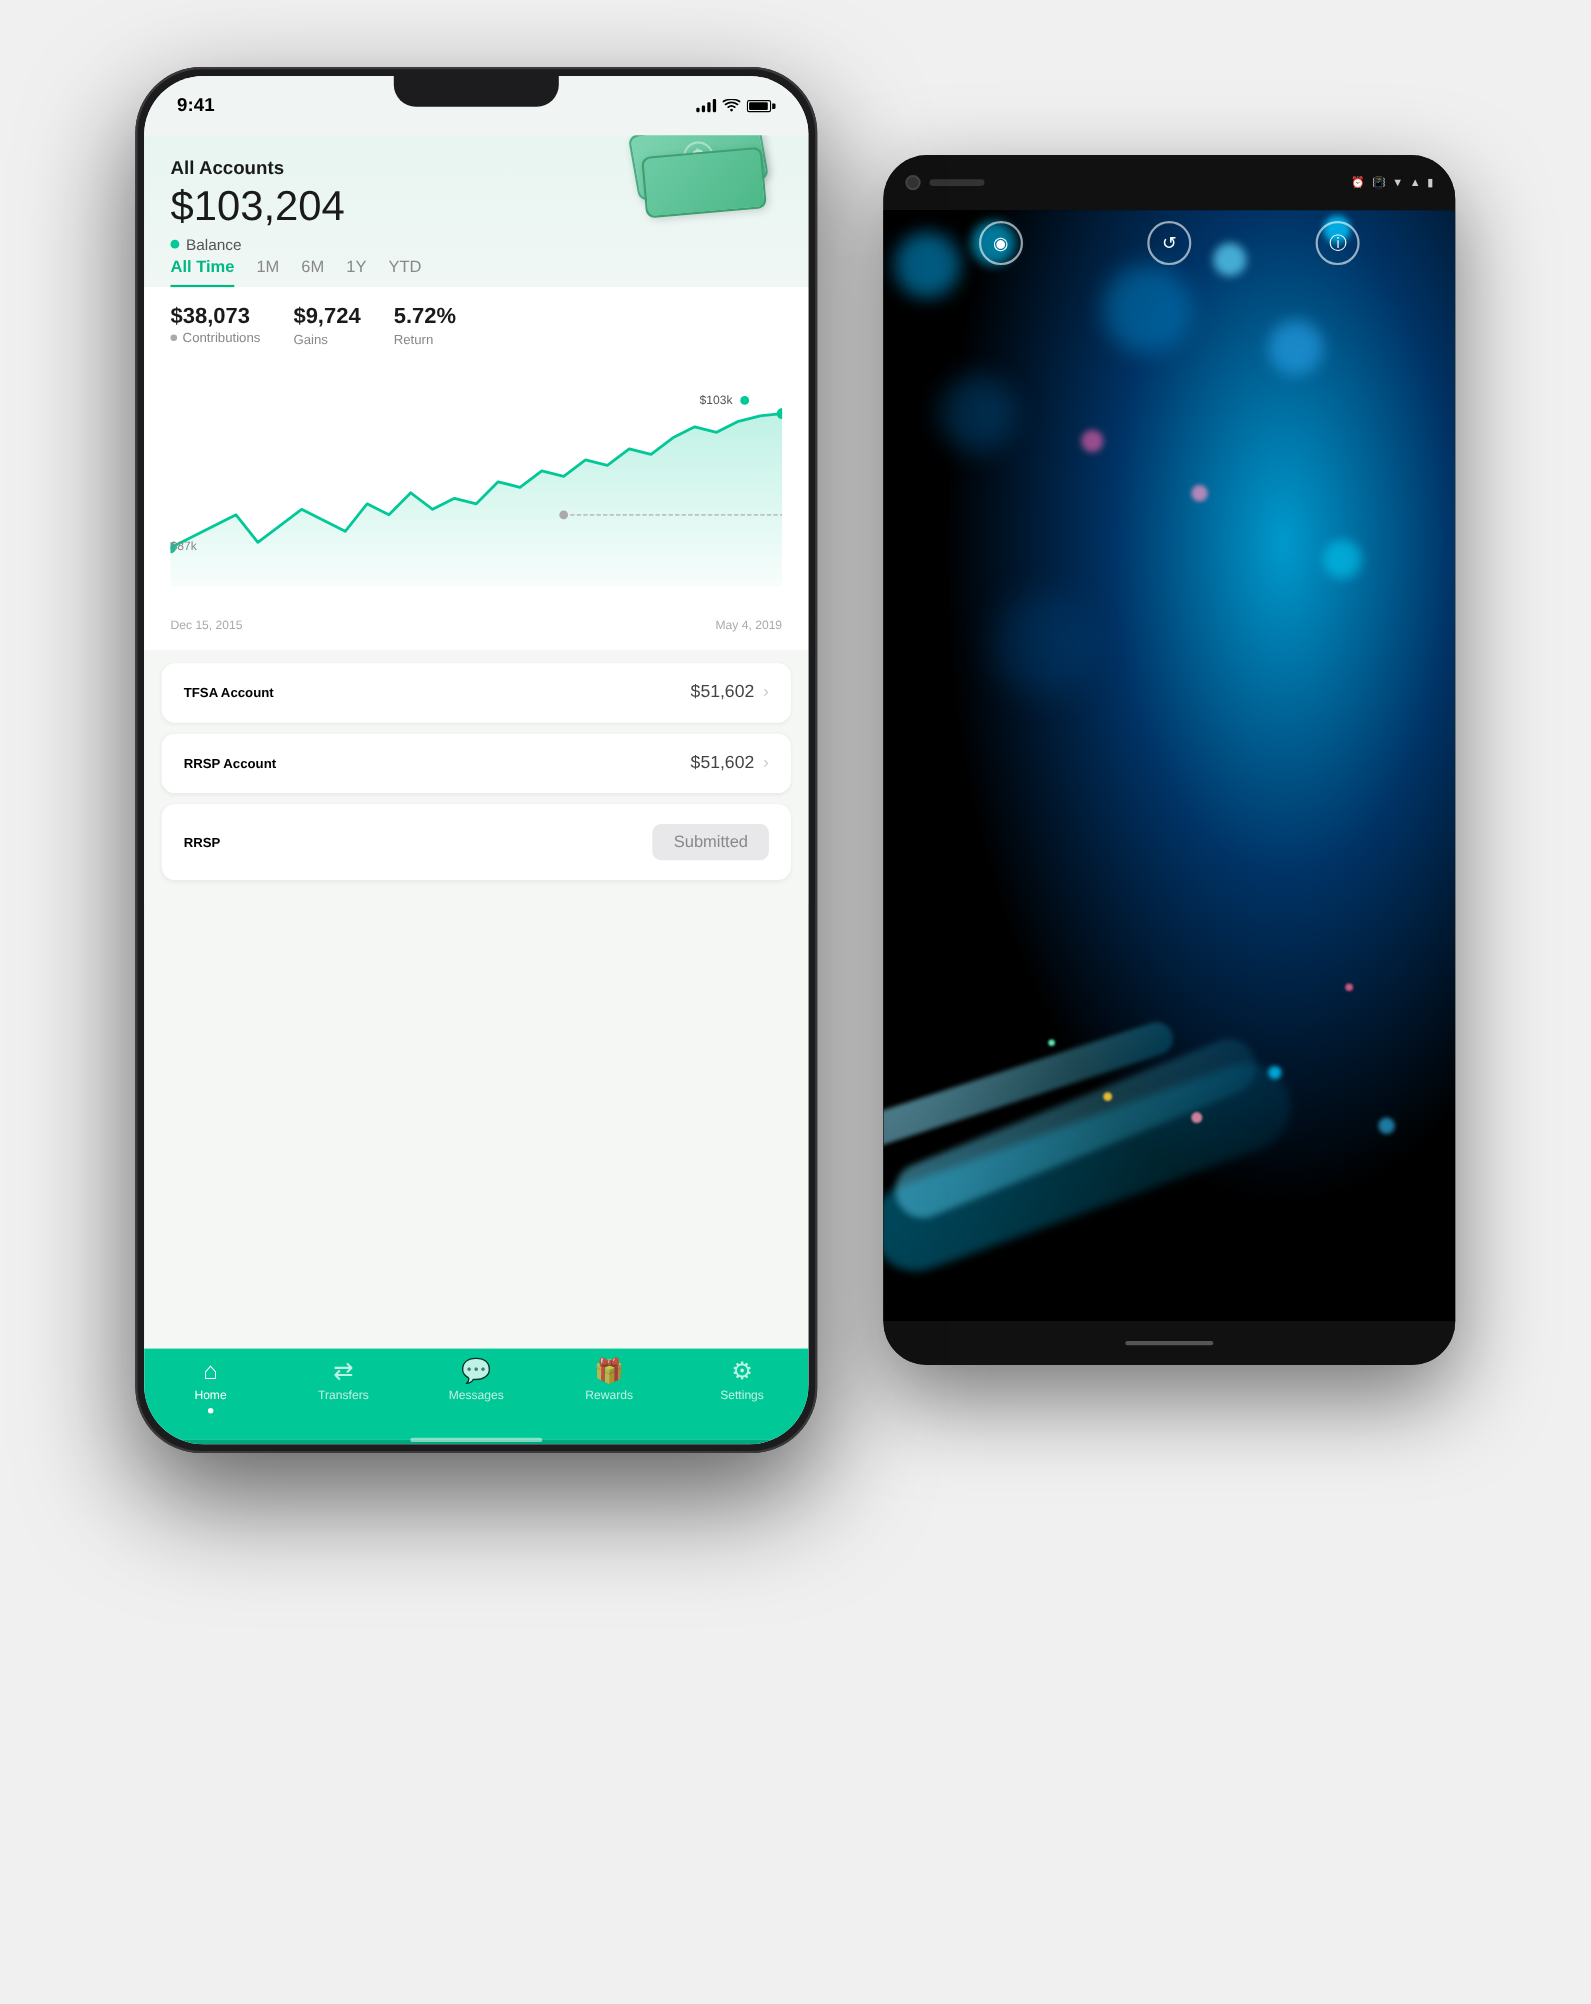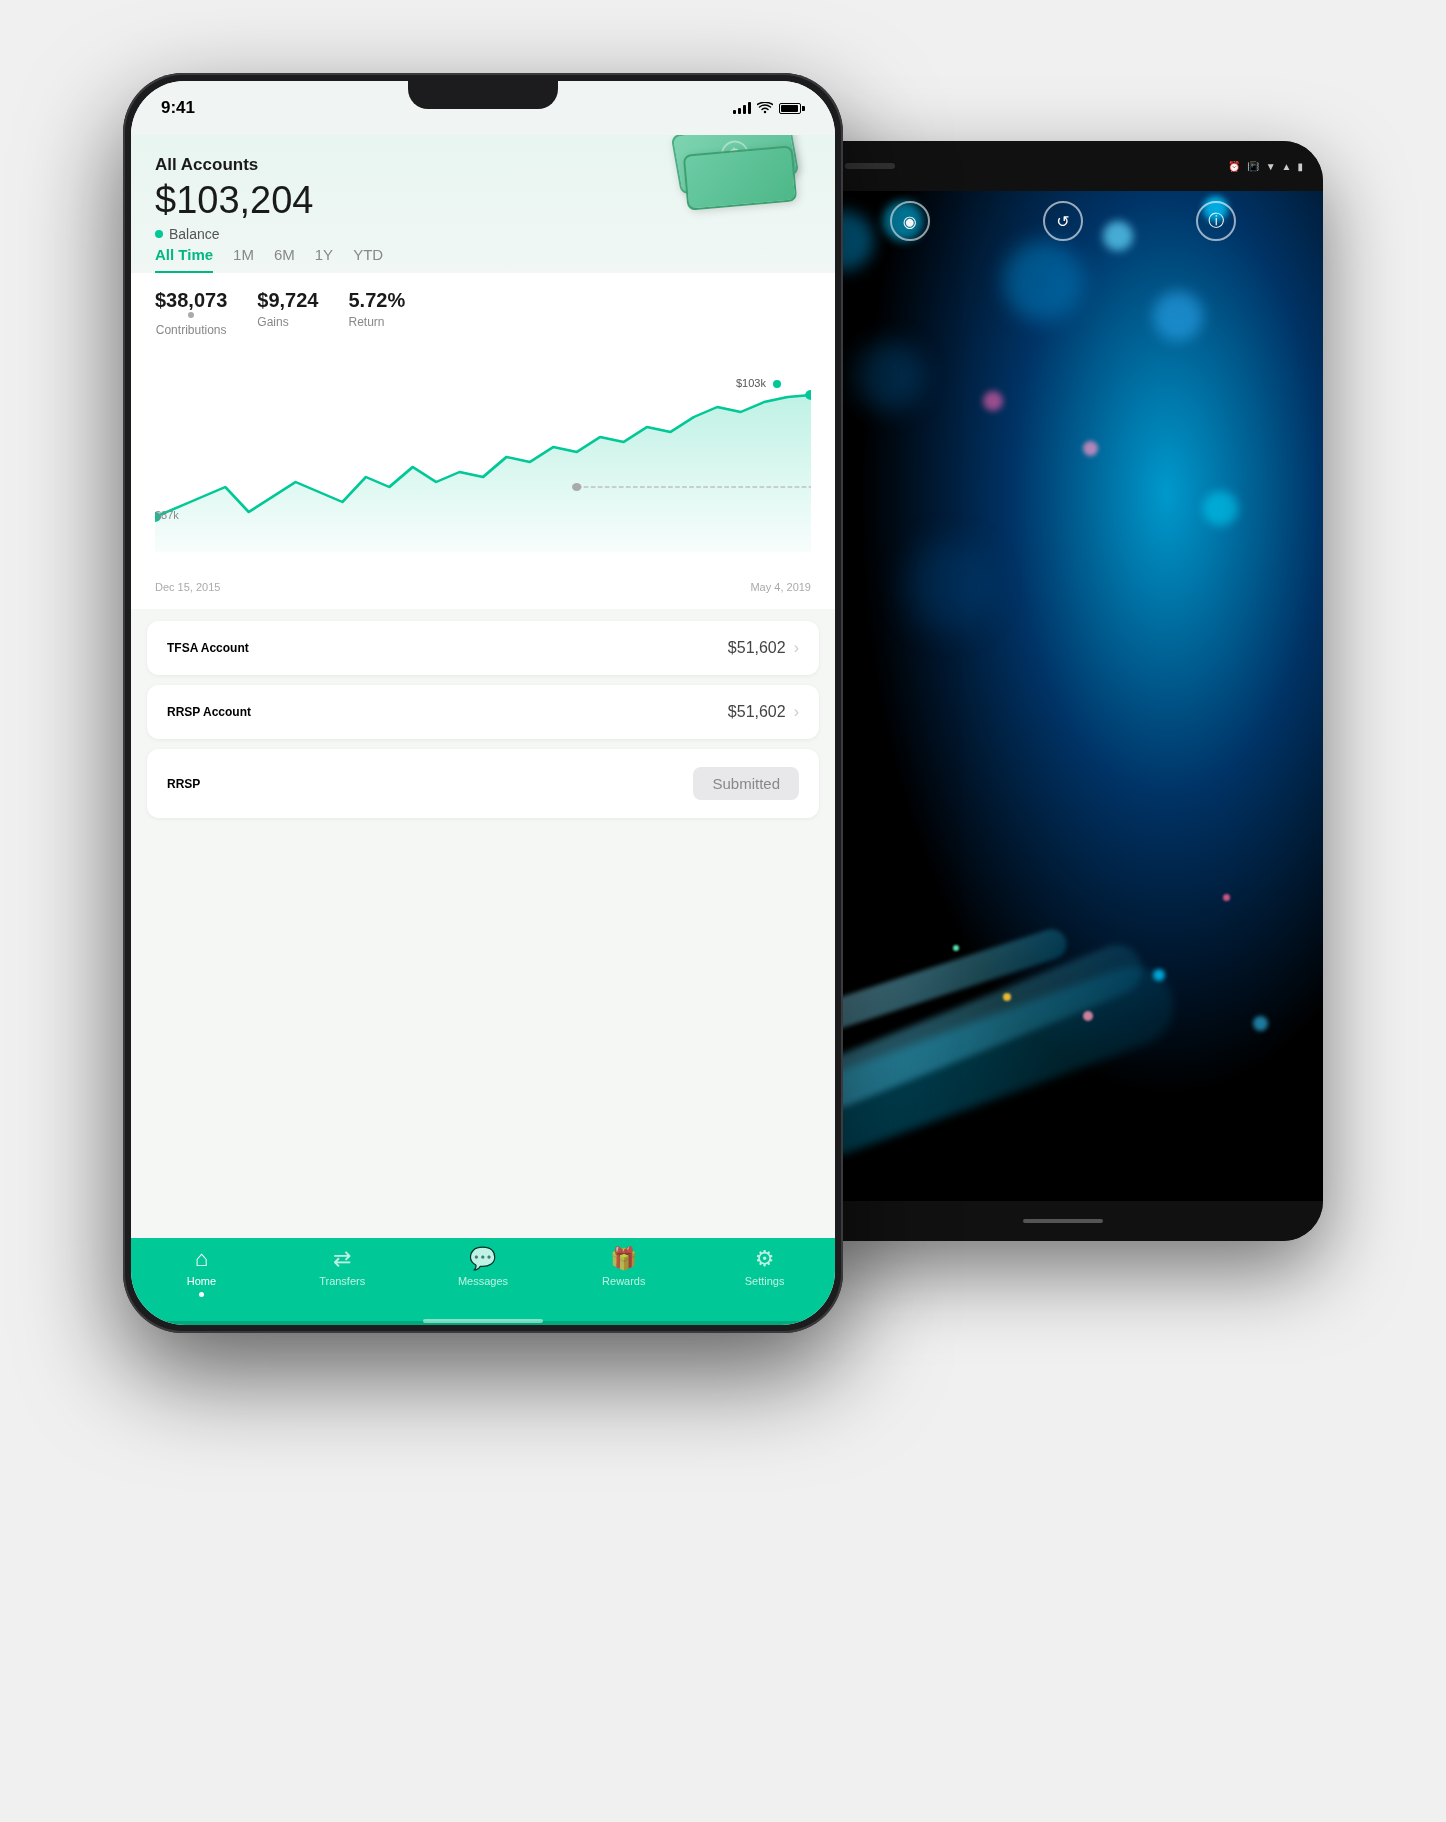--- a/index.html
+++ b/index.html
@@ -124,22 +124,22 @@
       width: 80px;
       height: 4px;
       background: #555;
       border-radius: 2px;
     }
 
     
     .ios-phone {
       position: absolute;
       left: 0;
-      top: 12px;
-      width: 720px;
+      top: 0;
+      width: 620px;
       height: 1260px;
       background: #1c1c1e;
       border-radius: 60px;
       box-shadow: 0 40px 100px rgba(0,0,0,0.6), inset 0 0 0 2px #3a3a3c;
       z-index: 2;
       overflow: hidden;
     }
     .ios-inner {
       position: absolute;
       top: 8px;
@@ -317,21 +317,20 @@
     .stat-item {}
     .stat-value {
       font-size: 20px;
       font-weight: 700;
       color: #1a1a1a;
     }
     .stat-label-row {
       display: flex;
       align-items: center;
       gap: 5px;
-      flex-direction: column;
     }
     .gray-dot {
       width: 6px;
       height: 6px;
       border-radius: 50%;
       background: #aaa;
     }
     .stat-label {
       font-size: 12px;
       color: #888;

